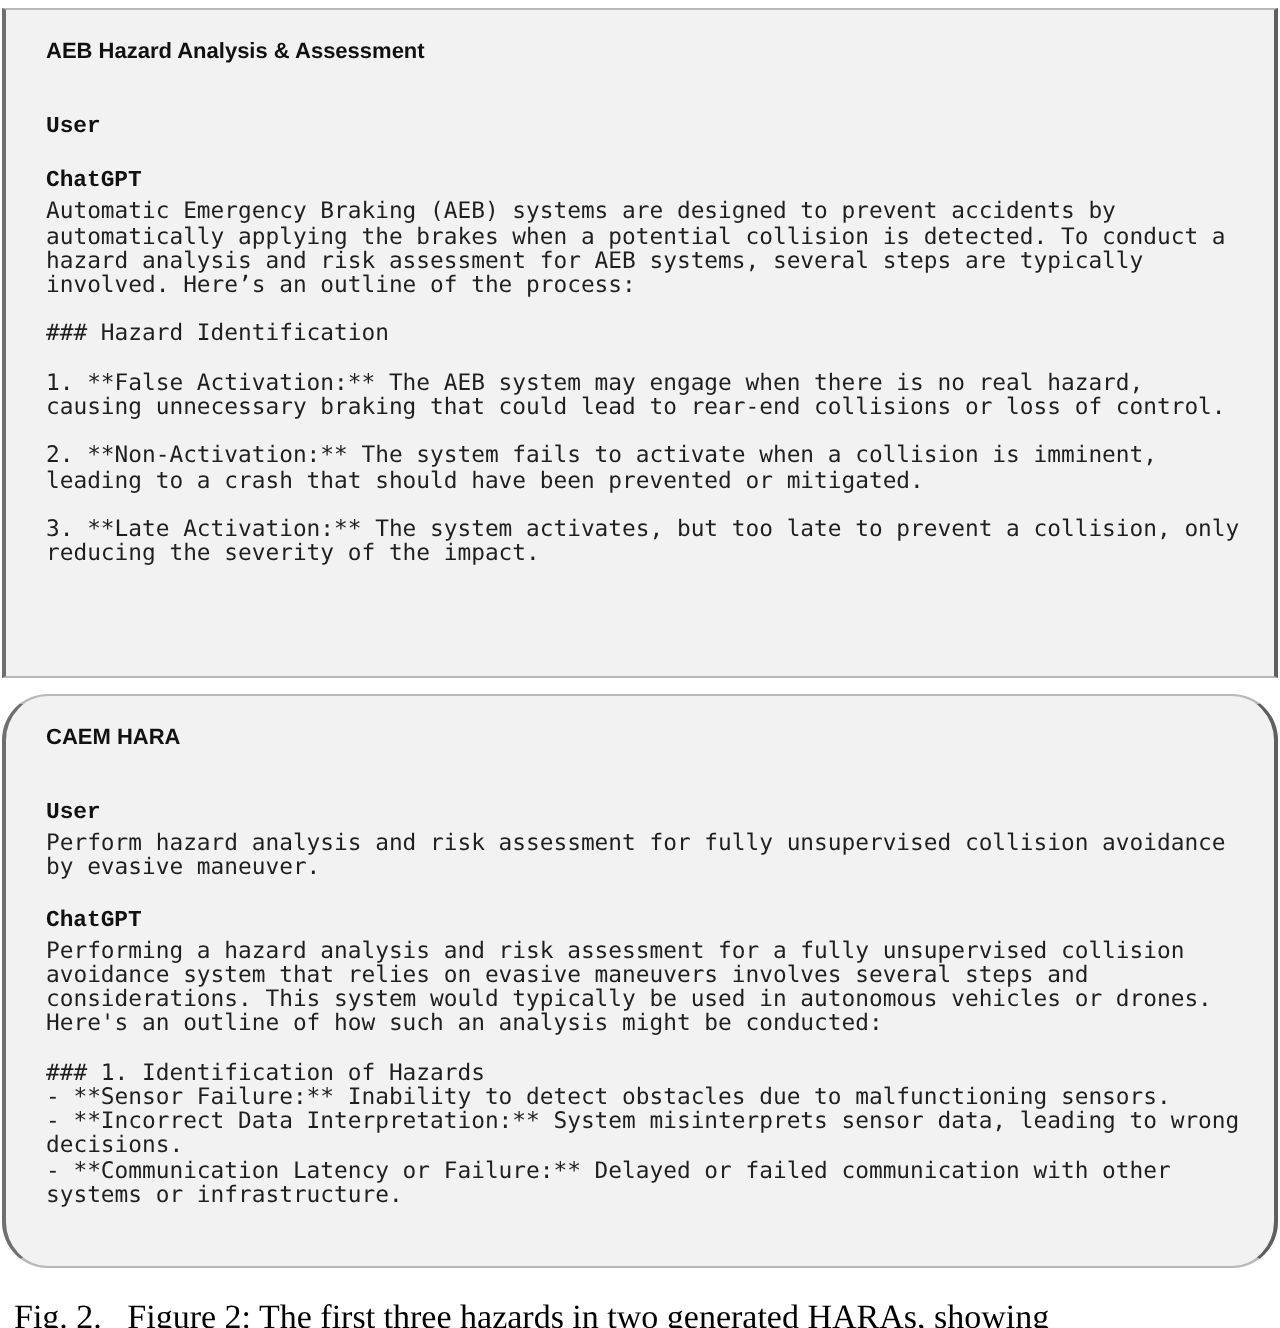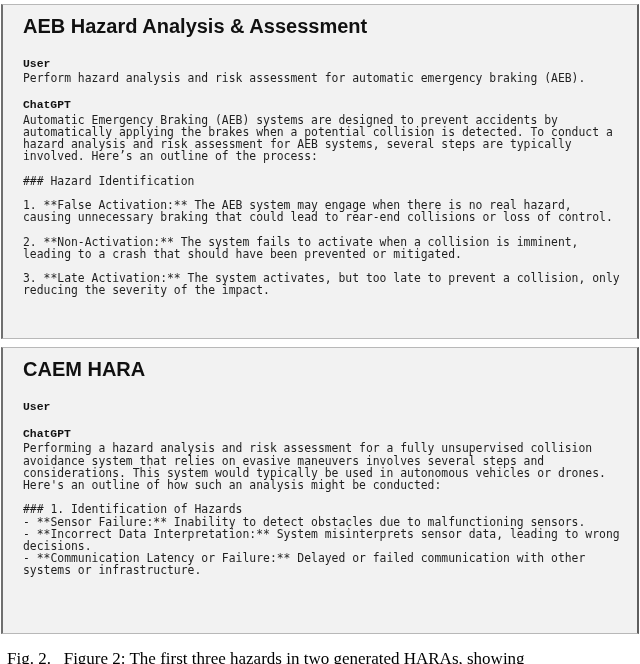--- a/index.html
+++ b/index.html
@@ -22,25 +22,25 @@
     width: 638px;
     background: #f2f2f2;
     border-top: 1px solid #b8b8b8;
     border-bottom: 1px solid #b8b8b8;
     border-left: 2px solid #6f6f6f;
     border-right: 2px solid #5f5f5f;
     padding: 13px 14px 0 20px;
     overflow: hidden;
   }
   .panel-1 { top: 4px;   height: 335px; }
-  .panel-2 { top: 347px; height: 287px; }
+  .panel-2 { top: 347px; height: 287px; border-radius: 23px; }
   .panel-title {
     font-family: "Liberation Sans", sans-serif;
     font-weight: bold;
-    font-size: 20px;
+    font-size: 11px;
     line-height: 17px;
     color: #111111;
     margin-bottom: 23px;
   }
   .turn { margin-bottom: 15px; }
   .speaker {
     font-family: Liberation Mono, monospace;
     font-weight: bold;
     font-size: 11.4px;
     line-height: 12.2px;
@@ -69,21 +69,20 @@
 </head>
 <body>
 
 <div class="page">
 
   <div class="panel panel-1">
     <div class="panel-title">AEB Hazard Analysis &amp; Assessment</div>
 
     <div class="turn">
       <div class="speaker">User</div>
-      <div class="message">Perform hazard analysis and risk assessment for automatic emergency braking (AEB).</div>
     </div>
 
     <div class="turn">
       <div class="speaker">ChatGPT</div>
       <div class="message">Automatic Emergency Braking (AEB) systems are designed to prevent accidents by
 automatically applying the brakes when a potential collision is detected. To conduct a
 hazard analysis and risk assessment for AEB systems, several steps are typically
 involved. Here’s an outline of the process:
 
 ### Hazard Identification
@@ -97,20 +96,22 @@
 3. **Late Activation:** The system activates, but too late to prevent a collision, only
 reducing the severity of the impact.</div>
     </div>
   </div>
 
   <div class="panel panel-2">
     <div class="panel-title">CAEM HARA</div>
 
     <div class="turn">
       <div class="speaker">User</div>
+      <div class="message">Perform hazard analysis and risk assessment for fully unsupervised collision avoidance
+by evasive maneuver.</div>
     </div>
 
     <div class="turn">
       <div class="speaker">ChatGPT</div>
       <div class="message">Performing a hazard analysis and risk assessment for a fully unsupervised collision
 avoidance system that relies on evasive maneuvers involves several steps and
 considerations. This system would typically be used in autonomous vehicles or drones.
 Here's an outline of how such an analysis might be conducted:
 
 ### 1. Identification of Hazards

